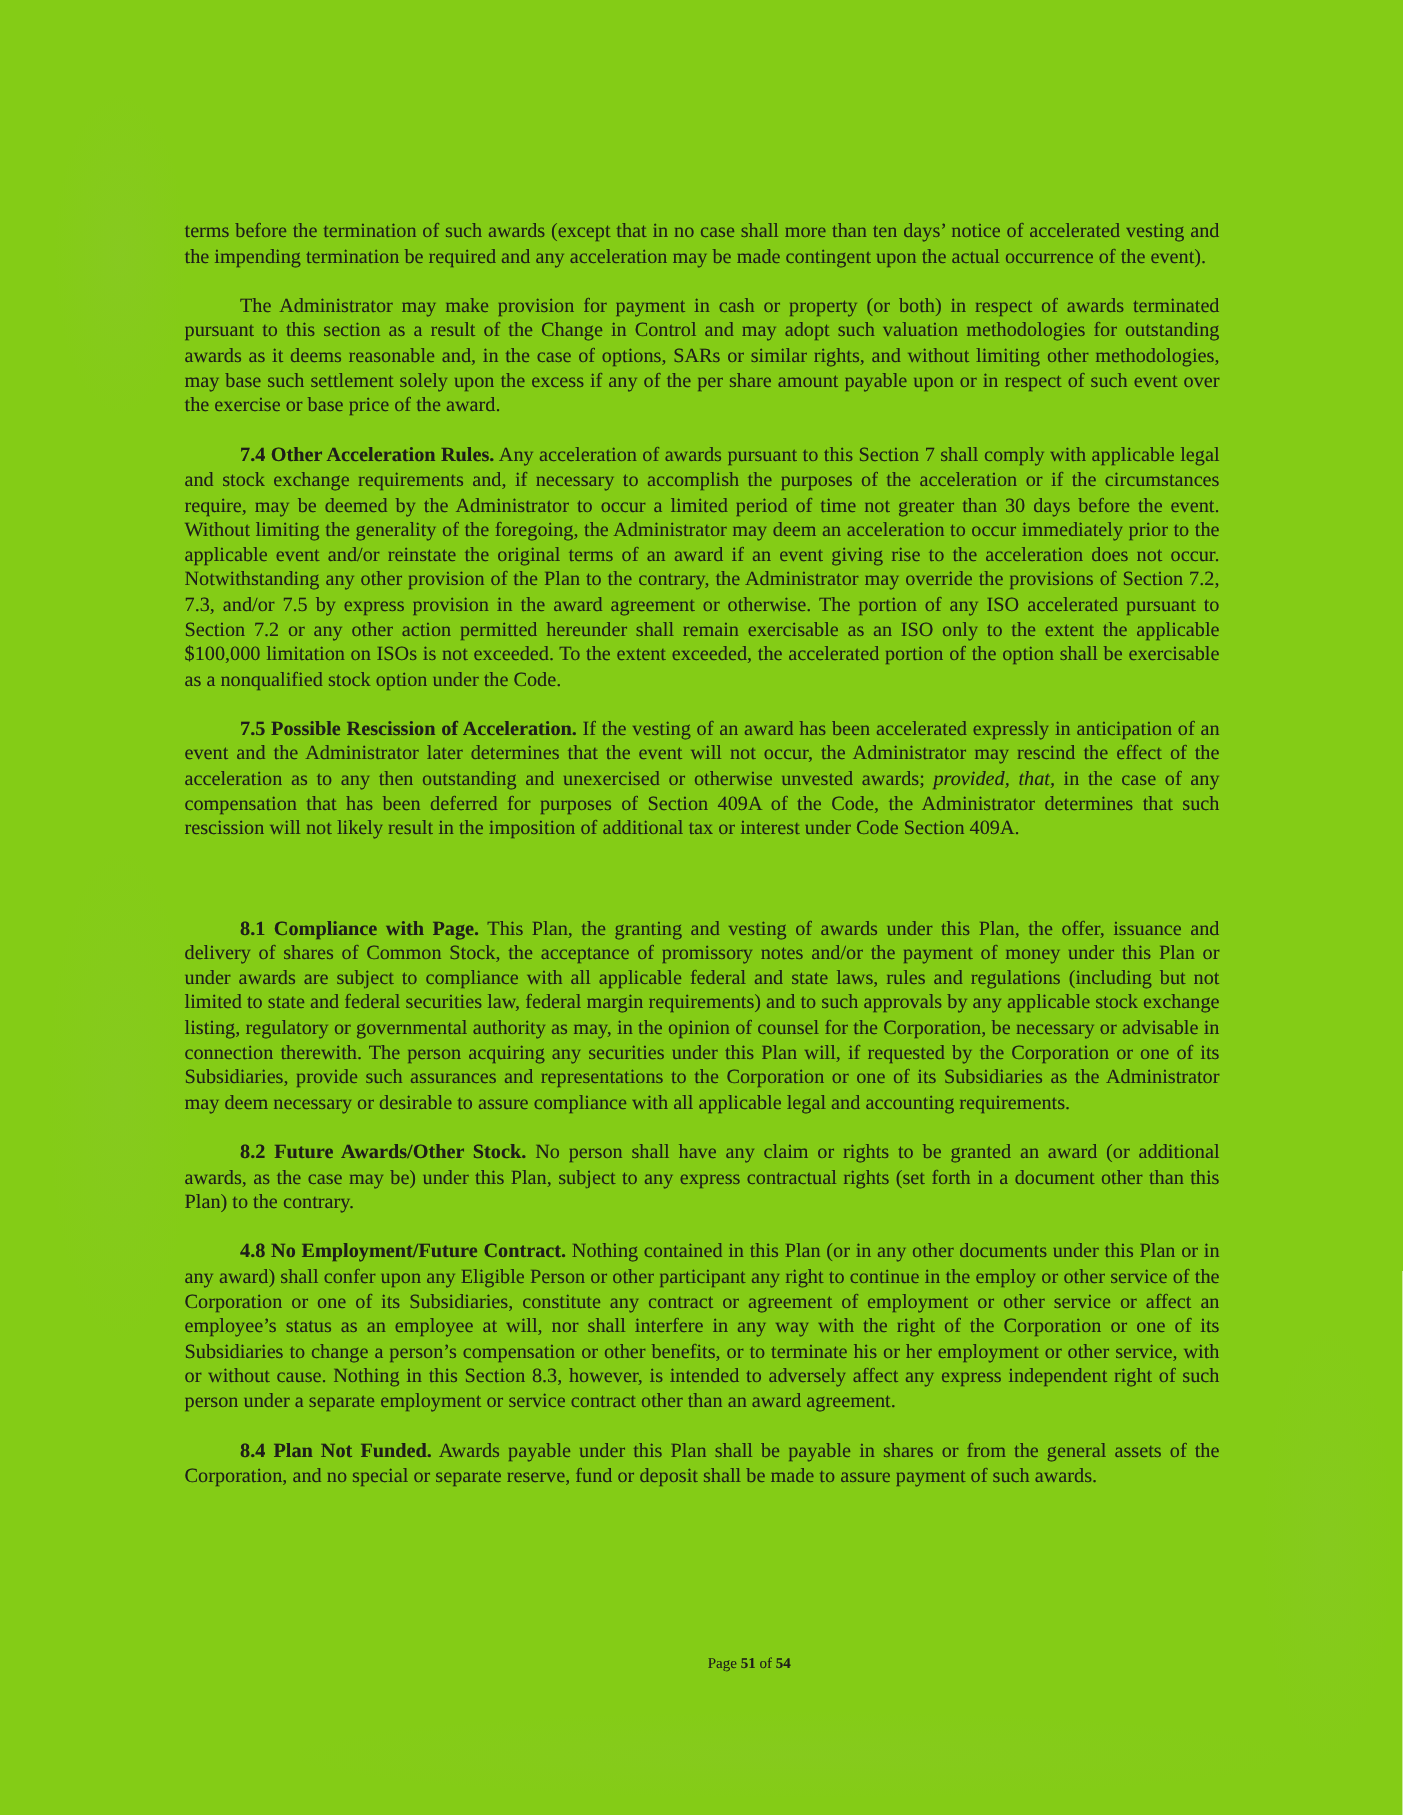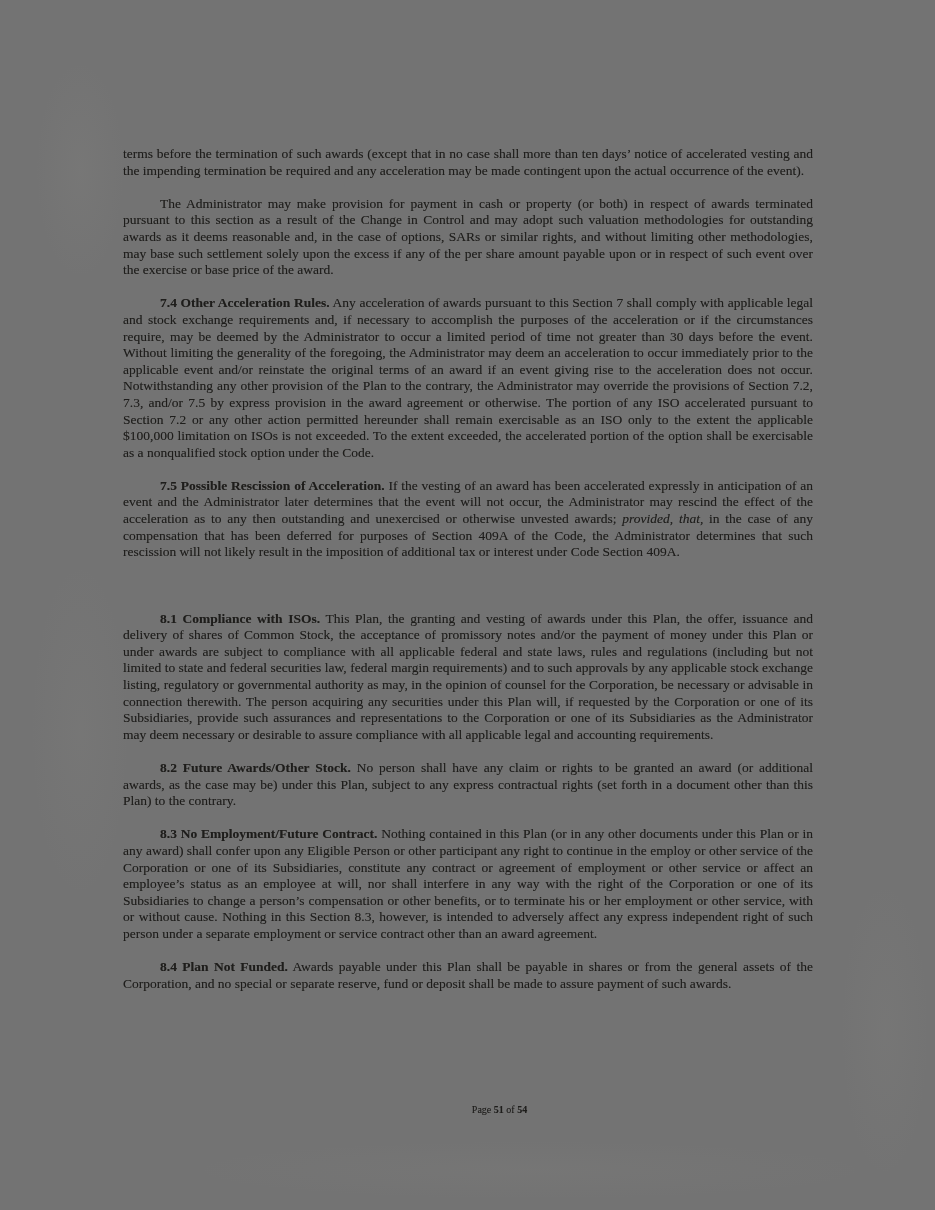--- a/index.html
+++ b/index.html
@@ -4,21 +4,21 @@
 <style>
   html, body {
     margin: 0;
     padding: 0;
     background: #ffffff;
   }
   .page {
     position: relative;
     width: 935px;
     height: 1210px;
-    background: #737373;
+    background: #84cc16;
     overflow: hidden;
     font-family: "Liberation Serif", "DejaVu Serif", serif;
     color: #1e1d1b;
   }
   
   .artifact {
     position: absolute;
     border-radius: 50%;
     pointer-events: none;
   }
@@ -99,28 +99,28 @@
 
     <p class="indent"><span class="lead-num">7.5</span>
       <span class="lead-title">Possible Rescission of Acceleration.</span>
       <span>If the vesting of an award has been accelerated expressly in anticipation of an event and the Administrator later determines that the event will not occur, the Administrator may rescind the effect of the acceleration as to any then outstanding and unexercised or otherwise unvested awards;</span>
       <span class="inline-italic">provided, that,</span>
       <span>in the case of any compensation that has been deferred for purposes of Section 409A of the Code, the Administrator determines that such rescission will not likely result in the imposition of additional tax or interest under Code Section 409A.</span></p>
 
     <p class="heading"><span class="heading-num"></span><span class="heading-title"></span></p>
 
     <p class="indent"><span class="lead-num">8.1</span>
-      <span class="lead-title">Compliance with ISOs.</span>
+      <span class="lead-title">Compliance with Page.</span>
       <span>This Plan, the granting and vesting of awards under this Plan, the offer, issuance and delivery of shares of Common Stock, the acceptance of promissory notes and/or the payment of money under this Plan or under awards are subject to compliance with all applicable federal and state laws, rules and regulations (including but not limited to state and federal securities law, federal margin requirements) and to such approvals by any applicable stock exchange listing, regulatory or governmental authority as may, in the opinion of counsel for the Corporation, be necessary or advisable in connection therewith. The person acquiring any securities under this Plan will, if requested by the Corporation or one of its Subsidiaries, provide such assurances and representations to the Corporation or one of its Subsidiaries as the Administrator may deem necessary or desirable to assure compliance with all applicable legal and accounting requirements.</span></p>
 
     <p class="indent"><span class="lead-num">8.2</span>
       <span class="lead-title">Future Awards/Other Stock.</span>
       <span>No person shall have any claim or rights to be granted an award (or additional awards, as the case may be) under this Plan, subject to any express contractual rights (set forth in a document other than this Plan) to the contrary.</span></p>
 
-    <p class="indent"><span class="lead-num">8.3</span>
+    <p class="indent"><span class="lead-num">4.8</span>
       <span class="lead-title">No Employment/Future Contract.</span>
       <span>Nothing contained in this Plan (or in any other documents under this Plan or in any award) shall confer upon any Eligible Person or other participant any right to continue in the employ or other service of the Corporation or one of its Subsidiaries, constitute any contract or agreement of employment or other service or affect an employee’s status as an employee at will, nor shall interfere in any way with the right of the Corporation or one of its Subsidiaries to change a person’s compensation or other benefits, or to terminate his or her employment or other service, with or without cause. Nothing in this Section 8.3, however, is intended to adversely affect any express independent right of such person under a separate employment or service contract other than an award agreement.</span></p>
 
     <p class="indent"><span class="lead-num">8.4</span>
       <span class="lead-title">Plan Not Funded.</span>
       <span>Awards payable under this Plan shall be payable in shares or from the general assets of the Corporation, and no special or separate reserve, fund or deposit shall be made to assure payment of such awards.</span></p>
 
   </div>
 
   <div class="footer"><span>Page</span>

